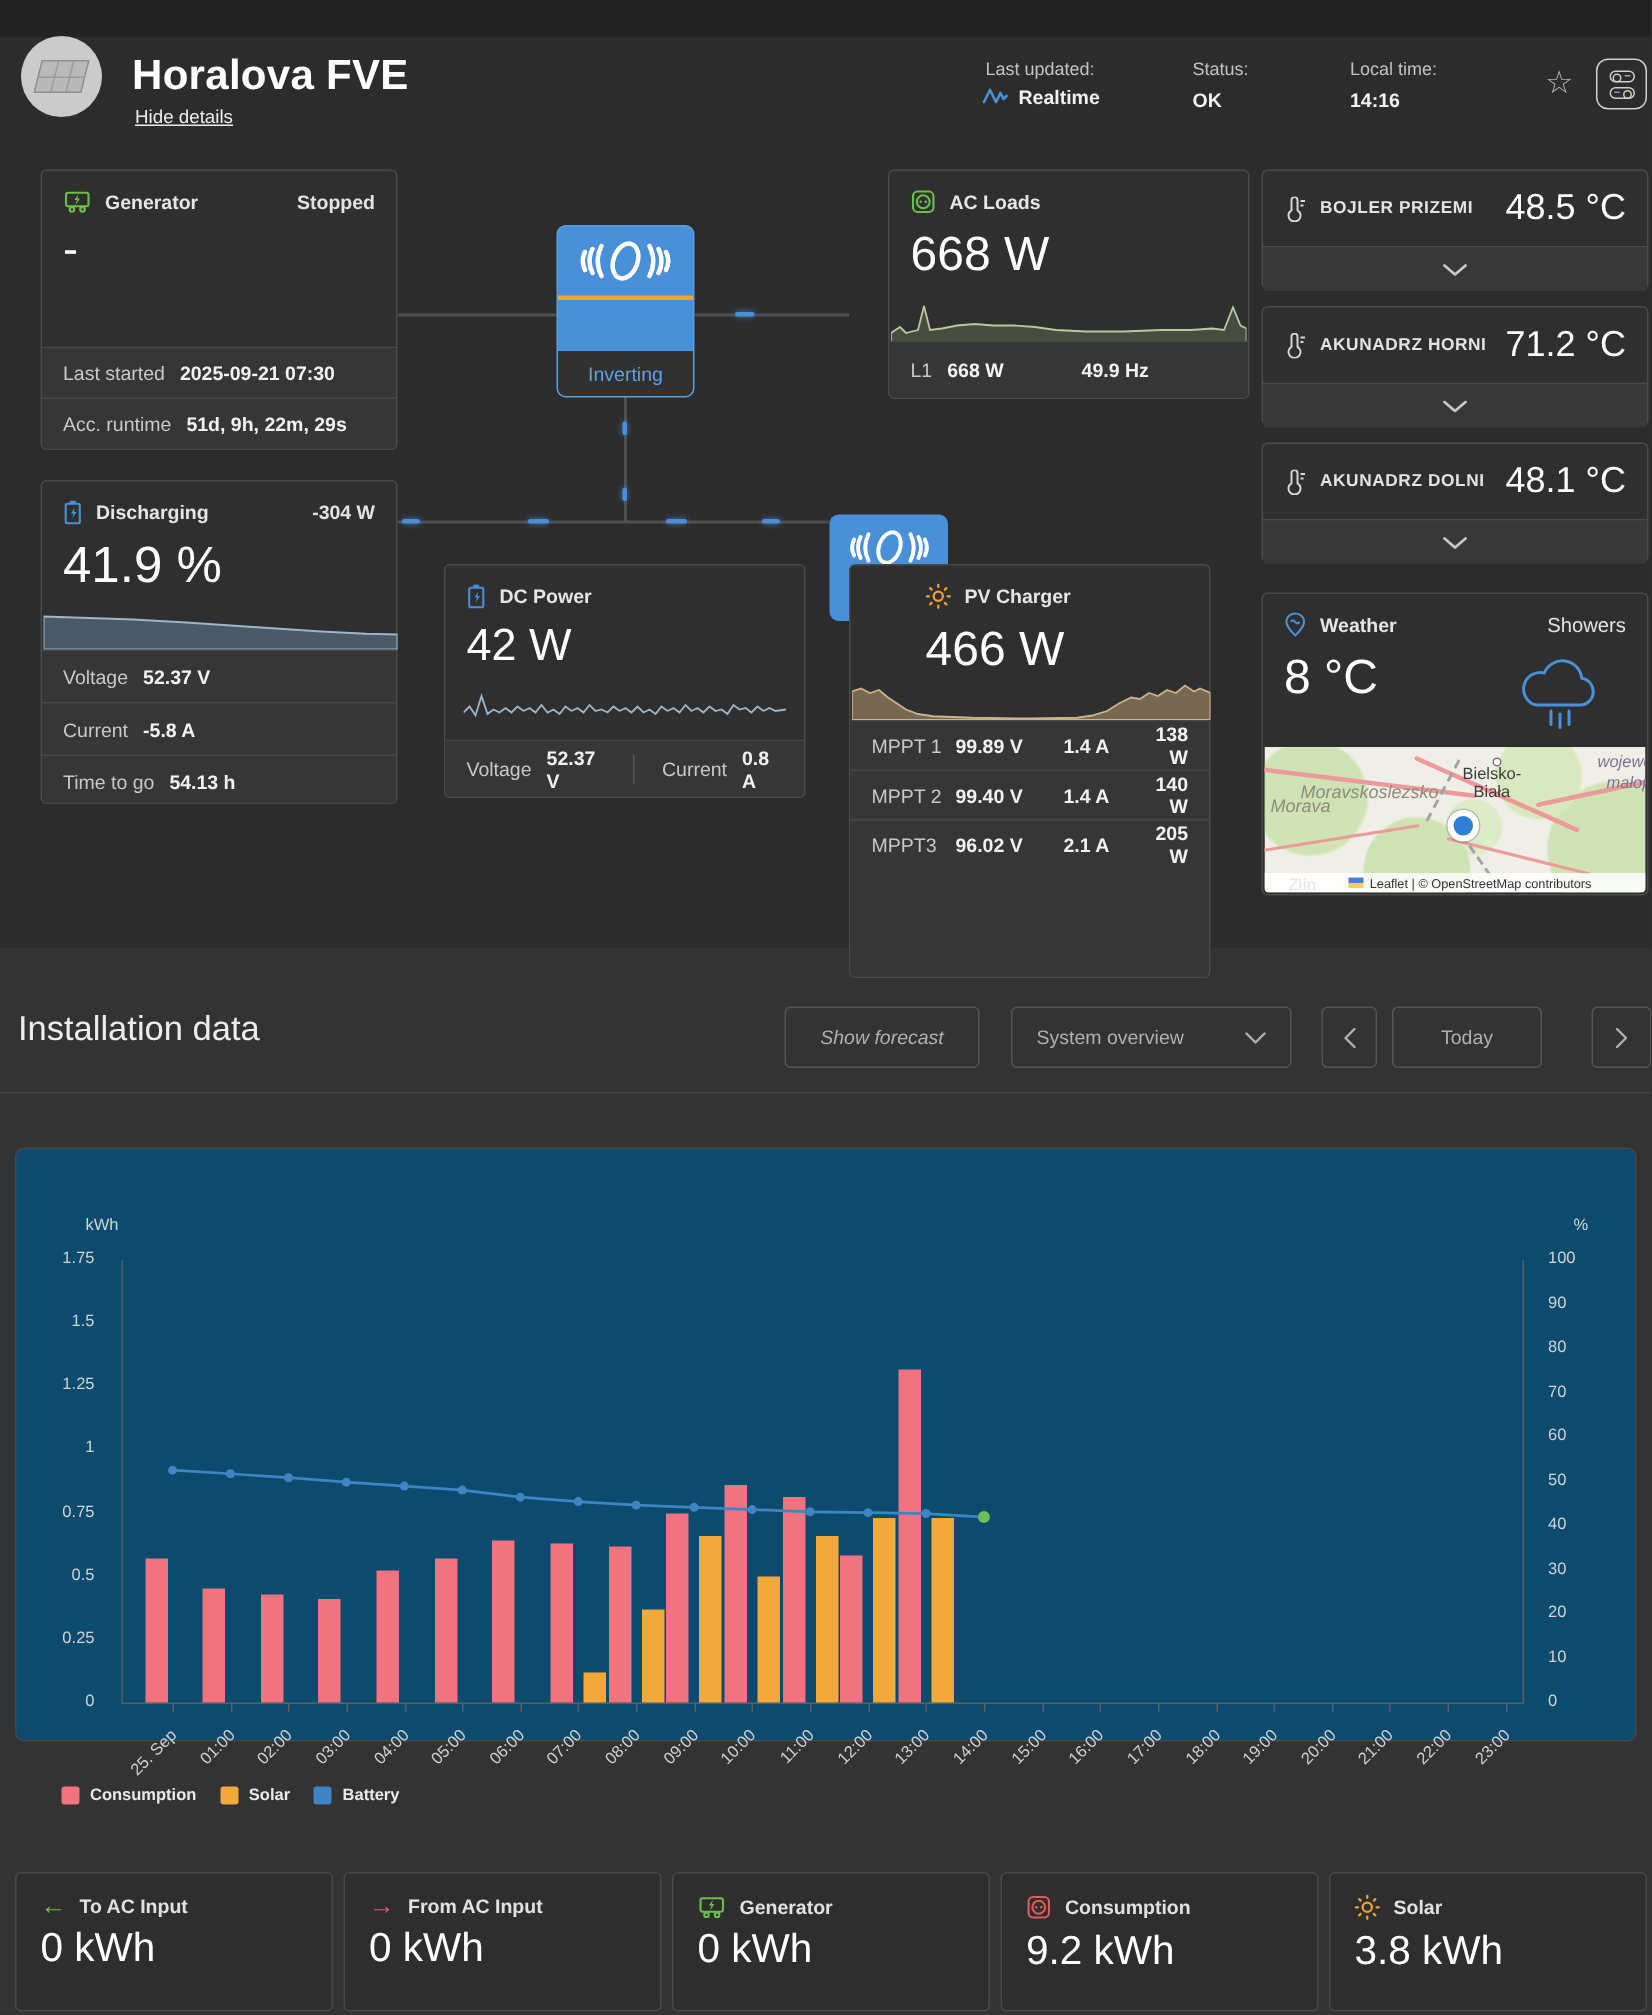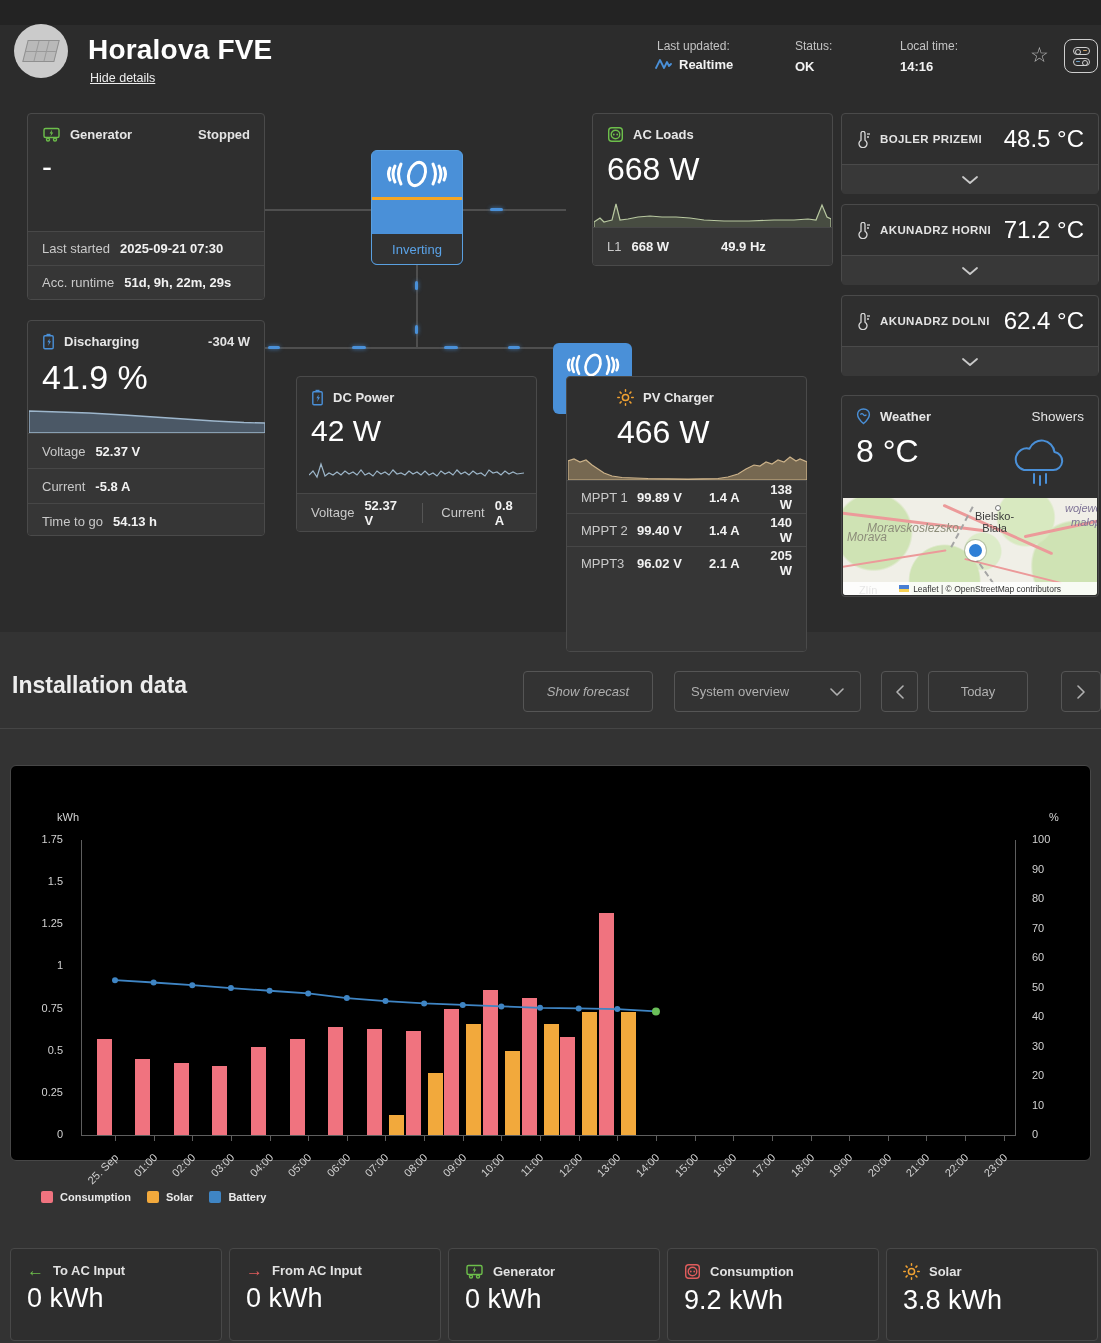--- a/index.html
+++ b/index.html
@@ -68,25 +68,25 @@
       radial-gradient(circle at 55% 55%, #dcebc8 0 12%, transparent 13%);}
   .road{position:absolute;background:#ec9a9a;border-radius:2px;}
   .border-line{position:absolute;border-left:2px dashed #a5a5a5;}
   .maplabel{position:absolute;color:#8d8d7a;font-size:12px;font-style:italic;white-space:nowrap;}
   .maptown{position:absolute;color:#3a3a3a;font-size:11px;text-align:center;line-height:12px;white-space:nowrap;}
   .mapdot{position:absolute;width:13px;height:13px;border-radius:50%;background:#2f7fd6;border:4px solid #fff;box-shadow:0 0 0 1px rgba(0,0,0,.18);}
   .attr{position:absolute;left:0;right:0;bottom:0;height:13px;background:rgba(255,255,255,.85);display:flex;align-items:center;justify-content:flex-end;gap:4px;padding-right:36px;font-size:8.5px;color:#333;}
   .flag{width:10px;height:7px;background:linear-gradient(#4a7fd4 50%,#f7d154 50%);display:inline-block;}
 
   
-  .section-title{left:12px;top:672px;font-size:23px;font-weight:700;color:#ededed;}
+  .section-title{left:12px;top:672px;font-size:23px;font-weight:400;color:#ededed;}
   .tbtn{position:absolute;top:671px;height:41px;border:1px solid #555;border-radius:4px;background:transparent;box-sizing:border-box;display:flex;align-items:center;justify-content:center;font-size:13px;color:#b0b0b0;cursor:pointer;gap:10px;}
 
   
-  .chart-panel{left:10px;top:765px;width:1081px;height:396px;background:#000000;border:1px solid #474747;border-radius:6px;box-sizing:border-box;}
+  .chart-panel{left:10px;top:765px;width:1081px;height:396px;background:#0c4a6e;border:1px solid #474747;border-radius:6px;box-sizing:border-box;}
   .axis-unit{position:absolute;font-size:11px;color:#d5d5d5;}
   .chart-plot{position:absolute;left:70px;top:74px;width:933px;height:295px;border-left:1px solid #5e5e5e;border-right:1px solid #5e5e5e;border-bottom:1px solid #5e5e5e;}
   .yaxis{position:absolute;top:74px;height:295px;}
   .ytick{position:absolute;font-size:11px;color:#d2d2d2;}
   .yaxis-left{left:0;width:62px;}
   .yaxis-left .ytick{right:10px;width:50px;text-align:right;}
   .yaxis-right{left:1011px;width:48px;}
   .yaxis-right .ytick{left:10px;}
   .xaxis{position:absolute;left:70px;top:377px;width:933px;height:70px;}
   .xlab{position:absolute;top:8px;width:62px;text-align:right;font-size:11px;color:#d2d2d2;transform:rotate(-45deg);transform-origin:100% 0;}
@@ -366,21 +366,21 @@
     </div>
   </div>
   <div class="card" style="left:841px;top:295px;width:258px;height:80px;">
     <div class="temp-main">
       <svg width="15" height="17" viewBox="0 0 15 17">
         <path d="M5,2.4 a2,2 0 0 1 4,0 v6.8 a4,4 0 1 1 -4,0 Z" stroke="#d8d8d8" fill="none" stroke-width="1.3"></path>
         <line x1="11" y1="3" x2="14" y2="3" stroke="#d8d8d8" stroke-width="1.3"></line>
         <line x1="11" y1="6" x2="13" y2="6" stroke="#d8d8d8" stroke-width="1.3"></line>
       </svg>
       <span class="temp-name">AKUNADRZ DOLNI</span>
-      <span class="temp-val">62.4 °C</span>
+      <span class="temp-val">48.1 °C</span>
     </div>
     <div class="temp-expand">
       <svg width="16" height="8" viewBox="0 0 16 8">
           <polyline points="1,1 8,7 15,1" fill="none" stroke="#c9c9c9" stroke-width="1.8" stroke-linecap="round" stroke-linejoin="round"></polyline>
         </svg>
     </div>
   </div>
 
   <div class="card" style="left:841px;top:395px;width:258px;height:202px;">
     <div class="card-head">

